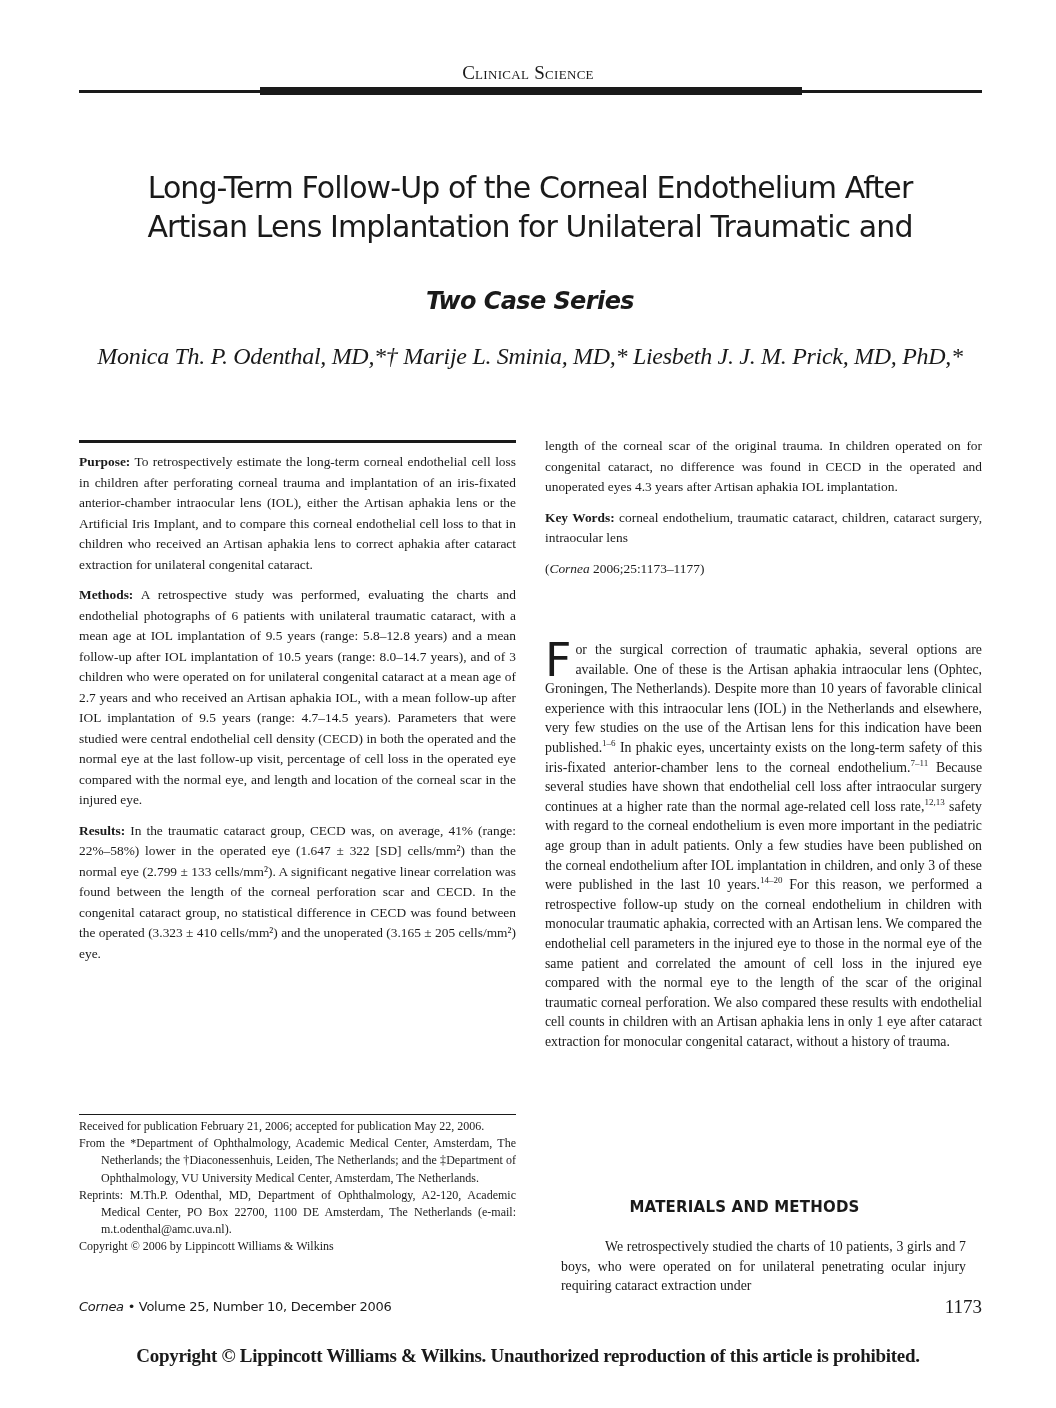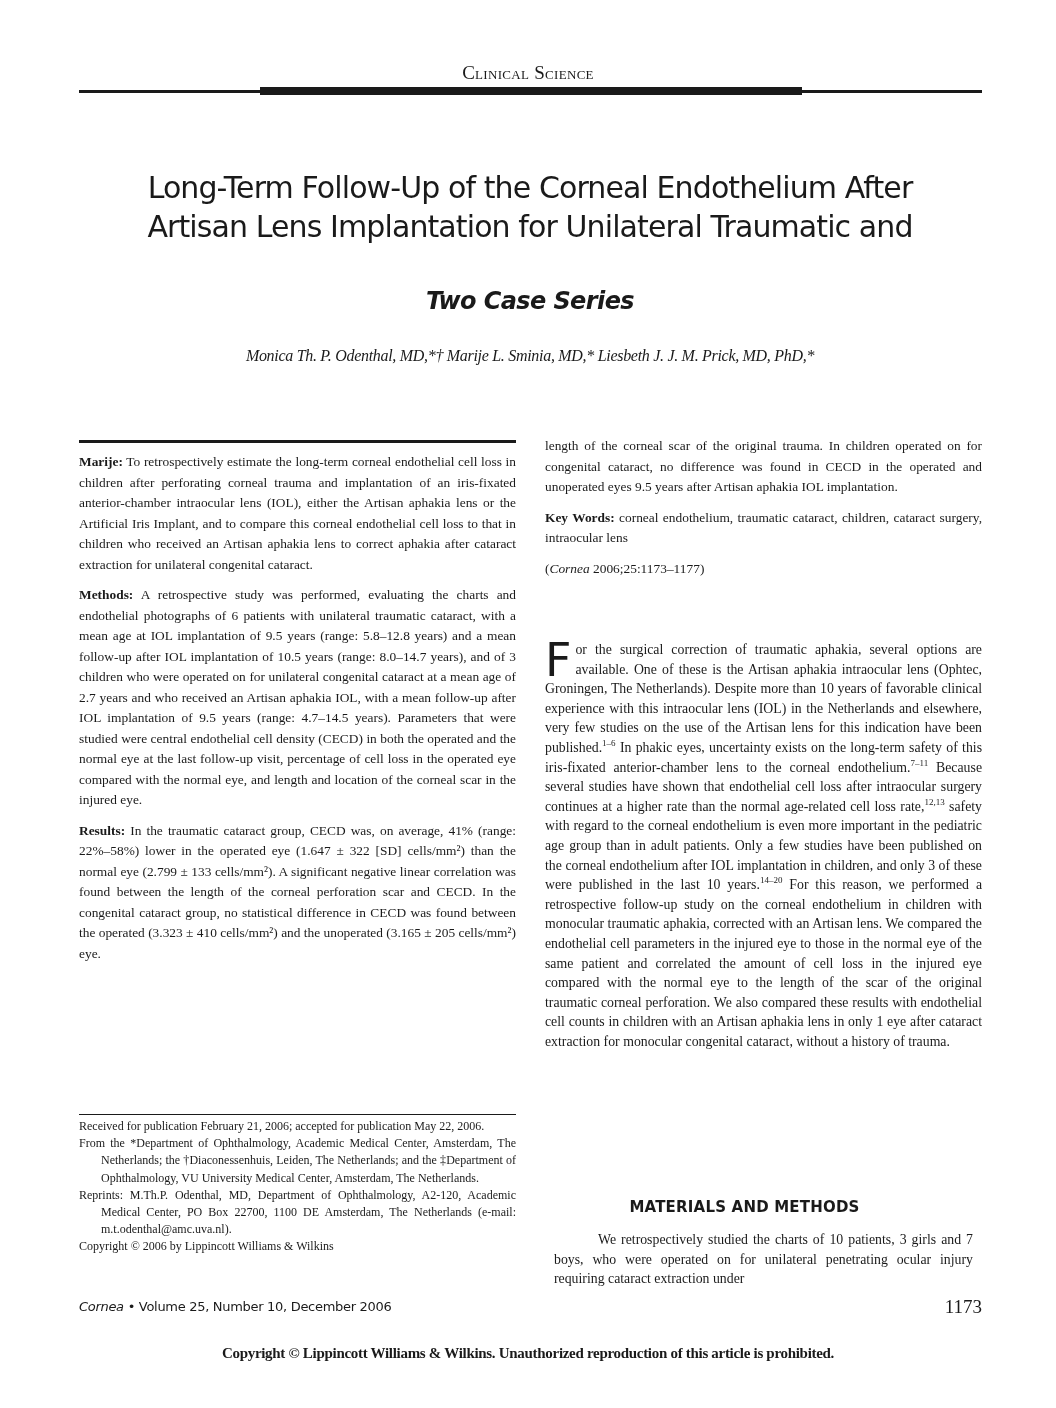--- a/index.html
+++ b/index.html
@@ -23,21 +23,21 @@
     font-family: "DejaVu Sans", "Liberation Sans", sans-serif; font-size: 30px;
     line-height: 39px; letter-spacing: -0.9px; color: #1a1a1a;
   }
   .subtitle {
     left: 80px; width: 900px; top: 287px; text-align: center;
     font-family: "DejaVu Sans", sans-serif; font-style: italic; font-size: 24px;
     letter-spacing: -0.6px; color: #1a1a1a; font-weight: bold;
   }
   .authors {
     left: 80px; width: 900px; top: 343px; text-align: center;
-    font-family: "Liberation Serif", serif; font-style: italic; font-size: 16px;
+    font-family: "Liberation Serif", serif; font-style: italic; font-size: 24px;
     line-height: 26px; letter-spacing: -0.3px;
   }
 
   
   .col { font-size: 13.4px; line-height: 20.5px; text-align: justify; }
   .left-col { left: 79px; width: 437px; }
   .right-col { left: 545px; width: 437px; }
   .abs-rule { left: 79px; width: 437px; top: 440px; height: 3px; background: #1a1a1a; }
   .para { margin: 0 0 10px 0; }
   .para b { font-weight: bold; }
@@ -58,21 +58,21 @@
   .mm-body { left: 545px; width: 437px; top: 1221px; }
   .indent { text-indent: 44px; }
 
   .footer-left {
     left: 79px; top: 1299px; font-family: "DejaVu Sans", sans-serif; font-size: 13px; letter-spacing: -0.3px;
   }
   .footer-left i { font-style: italic; }
   .footer-right { left: 900px; width: 82px; top: 1296px; text-align: right; font-size: 19px; }
   .copyright-banner {
     left: 0; width: 1056px; top: 1345px; text-align: center;
-    font-family: "Liberation Serif", serif; font-weight: bold; font-size: 15px; letter-spacing: -0.3px;
+    font-family: "Liberation Serif", serif; font-weight: bold; font-size: 19px; letter-spacing: -0.3px;
   }
 </style>
 </head>
 <body>
 
 <div class="abs section-label">Clinical Science</div>
 <div class="abs rule-thin"></div>
 <div class="abs rule-thick"></div>
 
 <div class="abs title">
@@ -80,21 +80,21 @@
   <div>Artisan Lens Implantation for Unilateral Traumatic and</div>
 </div>
 <div class="abs subtitle">Two Case Series</div>
 <div class="abs authors">
   <div>Monica Th. P. Odenthal, MD,*† Marije L. Sminia, MD,* Liesbeth J. J. M. Prick, MD, PhD,*</div>
 </div>
 
 <div class="abs abs-rule"></div>
 <div class="abs col left-col" style="top:452px;">
   <p class="para">
-    <b>Marije:</b>
+    <b>Purpose:</b>
     <span>To retrospectively estimate the long-term corneal endothelial cell loss in children after perforating corneal trauma and implantation of an iris-fixated anterior-chamber intraocular lens (IOL), either the Artisan aphakia lens or the Artificial Iris Implant, and to compare this corneal endothelial cell loss to that in children who received an Artisan aphakia lens to correct aphakia after cataract extraction for unilateral congenital cataract.</span>
   </p>
   <p class="para">
     <b>Methods:</b>
     <span>A retrospective study was performed, evaluating the charts and endothelial photographs of 6 patients with unilateral traumatic cataract, with a mean age at IOL implantation of 9.5 years (range: 5.8–12.8 years) and a mean follow-up after IOL implantation of 10.5 years (range: 8.0–14.7 years), and of 3 children who were operated on for unilateral congenital cataract at a mean age of 2.7 years and who received an Artisan aphakia IOL, with a mean follow-up after IOL implantation of 9.5 years (range: 4.7–14.5 years). Parameters that were studied were central endothelial cell density (CECD) in both the operated and the normal eye at the last follow-up visit, percentage of cell loss in the operated eye compared with the normal eye, and length and location of the corneal scar in the injured eye.</span>
   </p>
   <p class="para">
     <b>Results:</b>
     <span>In the traumatic cataract group, CECD was, on average, 41% (range: 22%–58%) lower in the operated eye (1.647 ± 322 [SD] cells/mm²) than the normal eye (2.799 ± 133 cells/mm²). A significant negative linear correlation was found between the length of the corneal perforation scar and CECD. In the congenital cataract group, no statistical difference in CECD was found between the operated (3.323 ± 410 cells/mm²) and the unoperated (3.165 ± 205 cells/mm²) eye.</span>
   </p>
@@ -102,35 +102,35 @@
 
 <div class="abs fn-rule"></div>
 <div class="abs footnotes">
   <p class="fn">Received for publication February 21, 2006; accepted for publication May 22, 2006.</p>
   <p class="fn">From the *Department of Ophthalmology, Academic Medical Center, Amsterdam, The Netherlands; the †Diaconessenhuis, Leiden, The Netherlands; and the ‡Department of Ophthalmology, VU University Medical Center, Amsterdam, The Netherlands.</p>
   <p class="fn">Reprints: M.Th.P. Odenthal, MD, Department of Ophthalmology, A2-120, Academic Medical Center, PO Box 22700, 1100 DE Amsterdam, The Netherlands (e-mail: m.t.odenthal@amc.uva.nl).</p>
   <p class="fn">Copyright © 2006 by Lippincott Williams &amp; Wilkins</p>
 </div>
 
 <div class="abs col right-col" style="top:436px;">
-  <p class="para">length of the corneal scar of the original trauma. In children operated on for congenital cataract, no difference was found in CECD in the operated and unoperated eyes 9.5 years after Artisan aphakia IOL implantation.</p>
+  <p class="para">length of the corneal scar of the original trauma. In children operated on for congenital cataract, no difference was found in CECD in the operated and unoperated eyes 4.3 years after Artisan aphakia IOL implantation.</p>
   <p class="para">
     <b>Key Words:</b>
     <span>corneal endothelium, traumatic cataract, children, cataract surgery, intraocular lens</span>
   </p>
   <p class="para">(<i>Cornea</i><span> 2006;25:1173–1177</span>)</p>
 </div>
 
 <div class="abs body-text right-col" style="top:640px;">
   <span class="dropcap">F</span><span>or the surgical correction of traumatic aphakia, several options are available. One of these is the Artisan aphakia intraocular lens (Ophtec, Groningen, The Netherlands). Despite more than 10 years of favorable clinical experience with this intraocular lens (IOL) in the Netherlands and elsewhere, very few studies on the use of the Artisan lens for this indication have been published.</span><sup>1–6</sup><span> In phakic eyes, uncertainty exists on the long-term safety of this iris-fixated anterior-chamber lens to the corneal endothelium.</span><sup>7–11</sup><span> Because several studies have shown that endothelial cell loss after intraocular surgery continues at a higher rate than the normal age-related cell loss rate,</span><sup>12,13</sup><span> safety with regard to the corneal endothelium is even more important in the pediatric age group than in adult patients. Only a few studies have been published on the corneal endothelium after IOL implantation in children, and only 3 of these were published in the last 10 years.</span><sup>14–20</sup><span> For this reason, we performed a retrospective follow-up study on the corneal endothelium in children with monocular traumatic aphakia, corrected with an Artisan lens. We compared the endothelial cell parameters in the injured eye to those in the normal eye of the same patient and correlated the amount of cell loss in the injured eye compared with the normal eye to the length of the scar of the original traumatic corneal perforation. We also compared these results with endothelial cell counts in children with an Artisan aphakia lens in only 1 eye after cataract extraction for monocular congenital cataract, without a history of trauma.</span>
 </div>
 
 <div class="abs mm-head">MATERIALS AND METHODS</div>
 <div class="abs body-text mm-body">
-  <p class="indent" style="margin:9px;">We retrospectively studied the charts of 10 patients, 3 girls and 7 boys, who were operated on for unilateral penetrating ocular injury requiring cataract extraction under</p>
+  <p class="indent" style="margin:16px;">We retrospectively studied the charts of 10 patients, 3 girls and 7 boys, who were operated on for unilateral penetrating ocular injury requiring cataract extraction under</p>
 </div>
 
 <div class="abs footer-left">
   <i>Cornea</i>
   <span>•</span>
   <span>Volume 25, Number 10, December 2006</span>
 </div>
 <div class="abs footer-right">1173</div>
 <div class="abs copyright-banner">Copyright © Lippincott Williams &amp; Wilkins. Unauthorized reproduction of this article is prohibited.</div>
 

